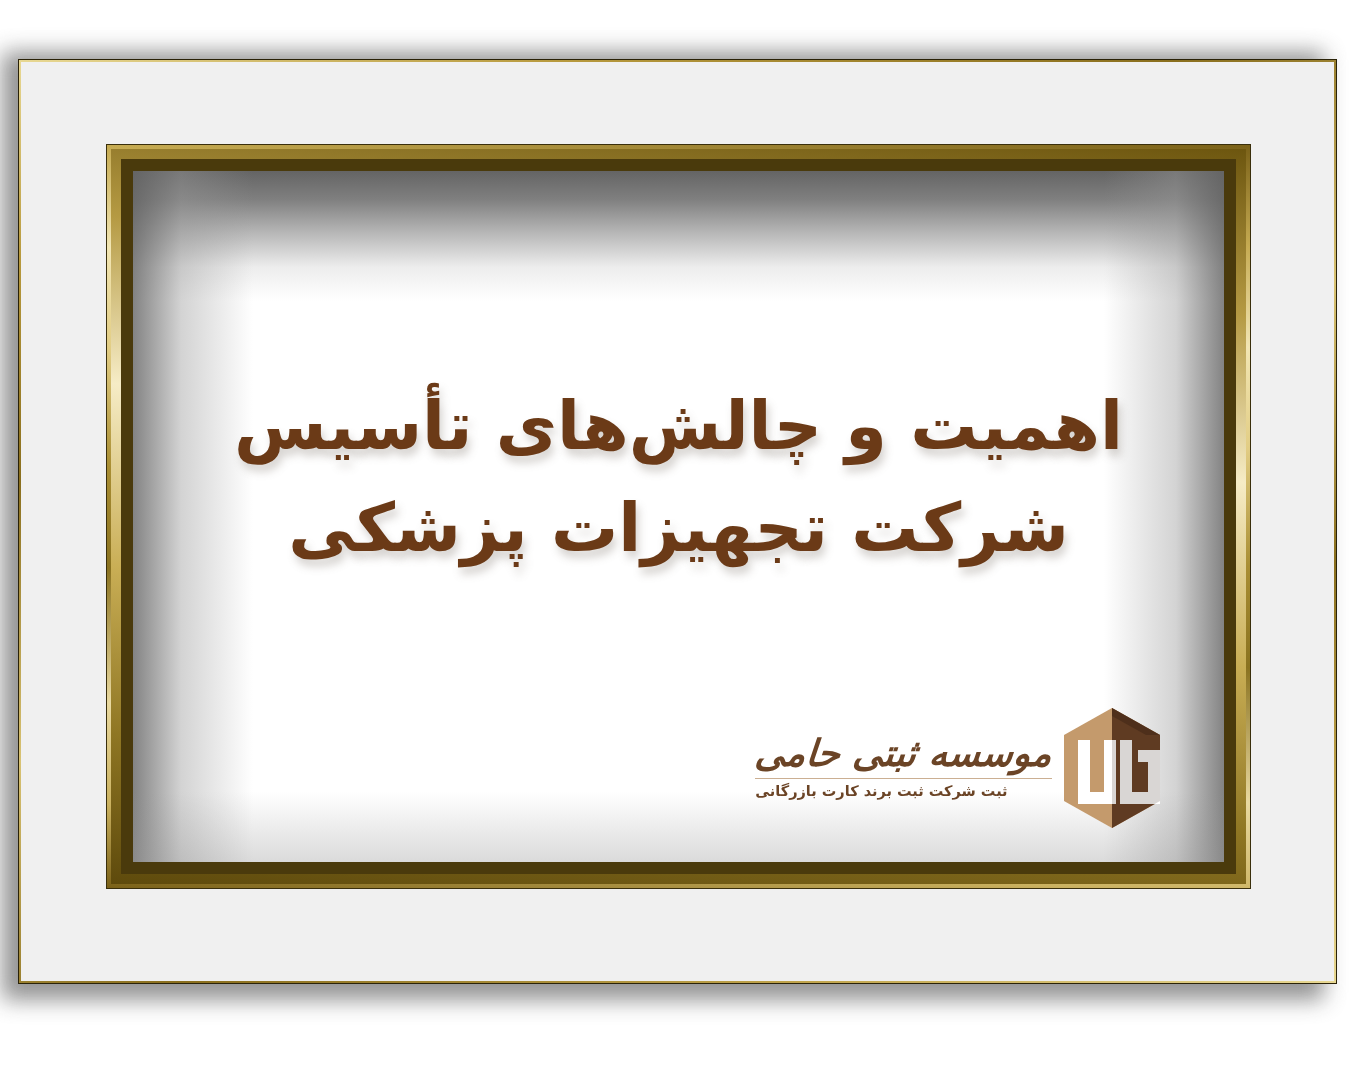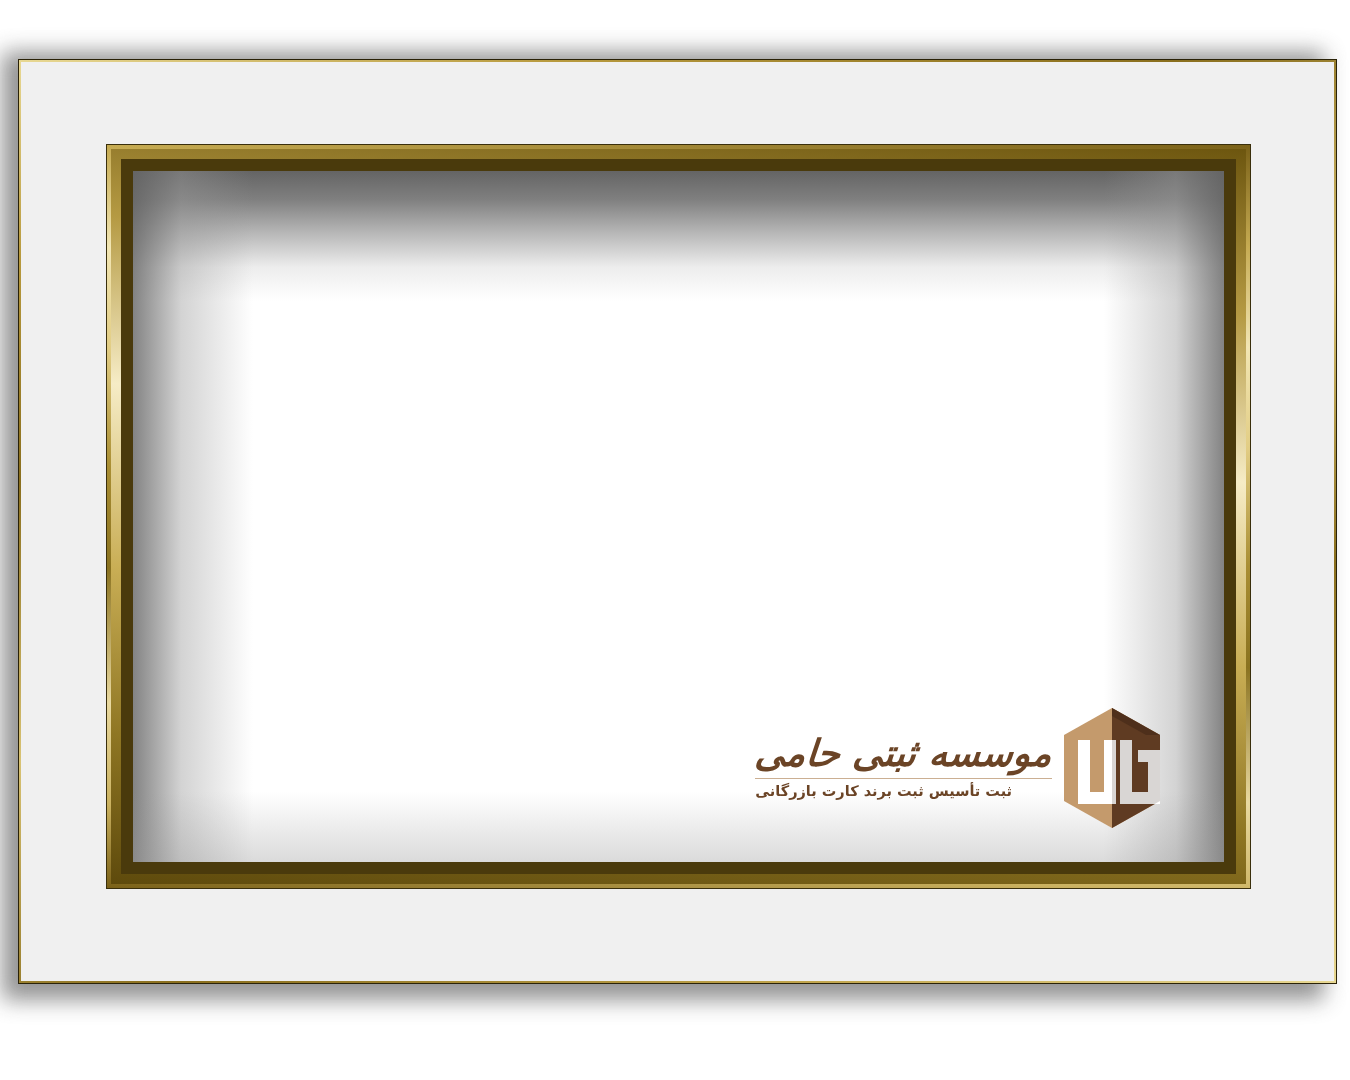--- a/index.html
+++ b/index.html
@@ -243,20 +243,24 @@
     <div class="inner-frame-bevel">
       <div class="inner-frame-inner-line">
 
         <div class="canvas">
 
           <div class="canvas-vignette-top"></div>
           <div class="canvas-vignette-left"></div>
           <div class="canvas-vignette-right"></div>
           <div class="canvas-vignette-bottom"></div>
 
+          <div class="headline">
+            <span class="headline-line">اهمیت و چالش‌های تأسیس</span>
+            <span class="headline-line">شرکت تجهیزات پزشکی</span>
+          </div>
 
           <div class="logo">
 
             <svg class="logo-mark" viewBox="0 0 104 124" xmlns="http://www.w3.org/2000/svg">
               <defs>
                 <clipPath id="hexclip">
                   <path d="M52 2 L100 29 L100 95 L52 122 L4 95 L4 29 Z"></path>
                 </clipPath>
               </defs>
 
@@ -276,21 +280,21 @@
               <g clip-path="url(#hexclip)" opacity="0.18">
                 <polygon points="52,0 104,0 104,124 52,124" fill="#2b1a0e"></polygon>
               </g>
 
               <path d="M52 2 L100 29 L86 29 L52 10 Z" fill="#3f2715" opacity="0.55"></path>
             </svg>
 
             <div class="logo-text-block">
               <div class="logo-wordmark">موسسه ثبتی حامی</div>
               <div class="logo-rule"></div>
-              <div class="logo-tagline">ثبت تأسیس ثبت برند کارت بازرگانی</div>
+              <div class="logo-tagline">ثبت شرکت ثبت برند کارت بازرگانی</div>
             </div>
 
           </div>
 
         </div>
       </div>
     </div>
   </div>
 
 </div>

